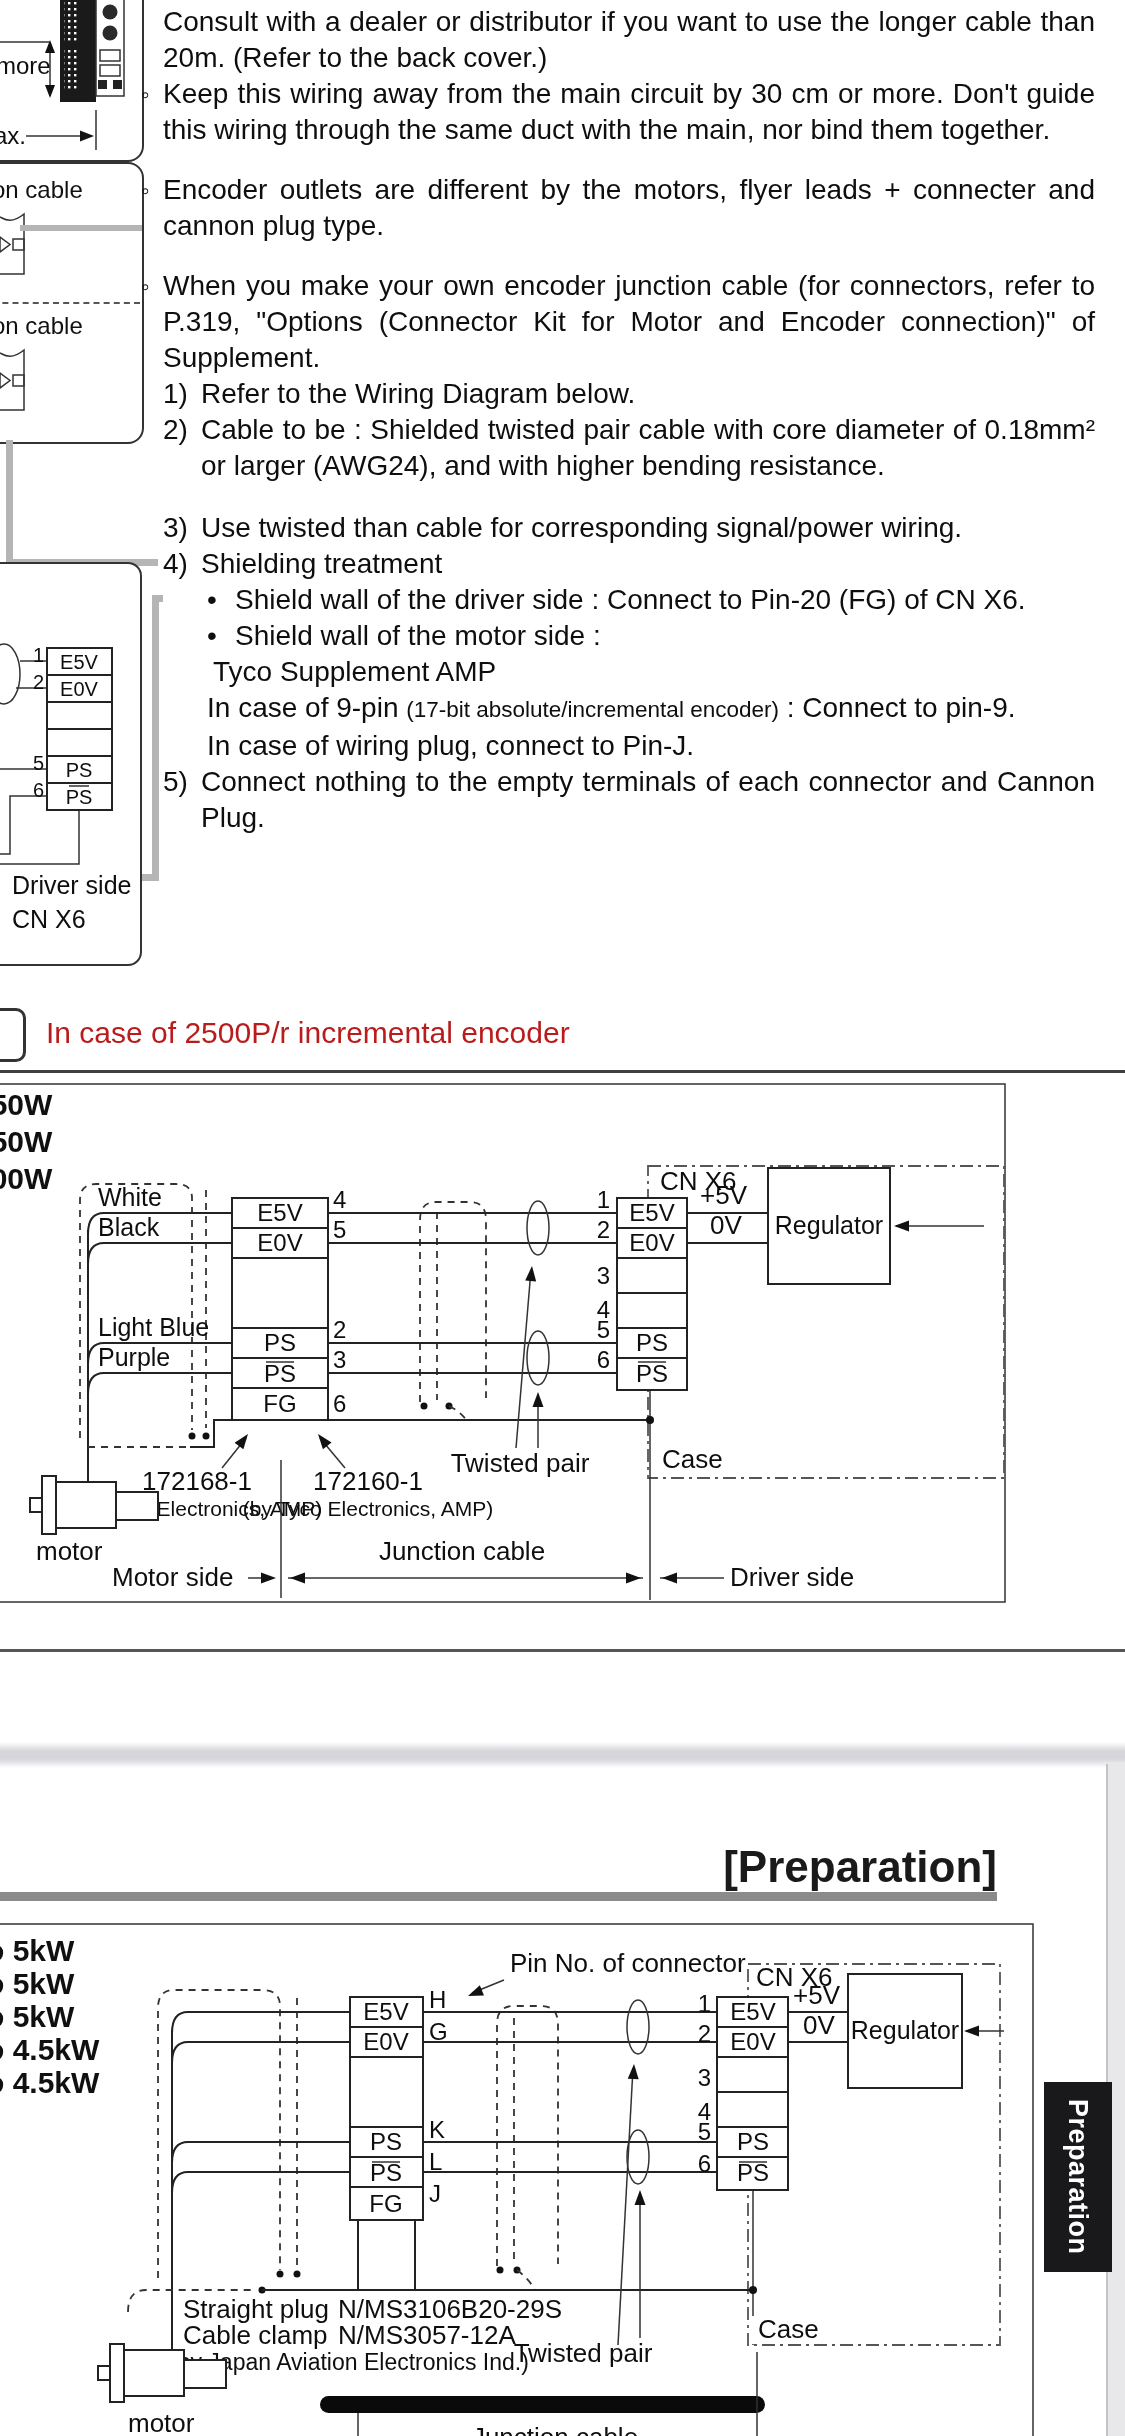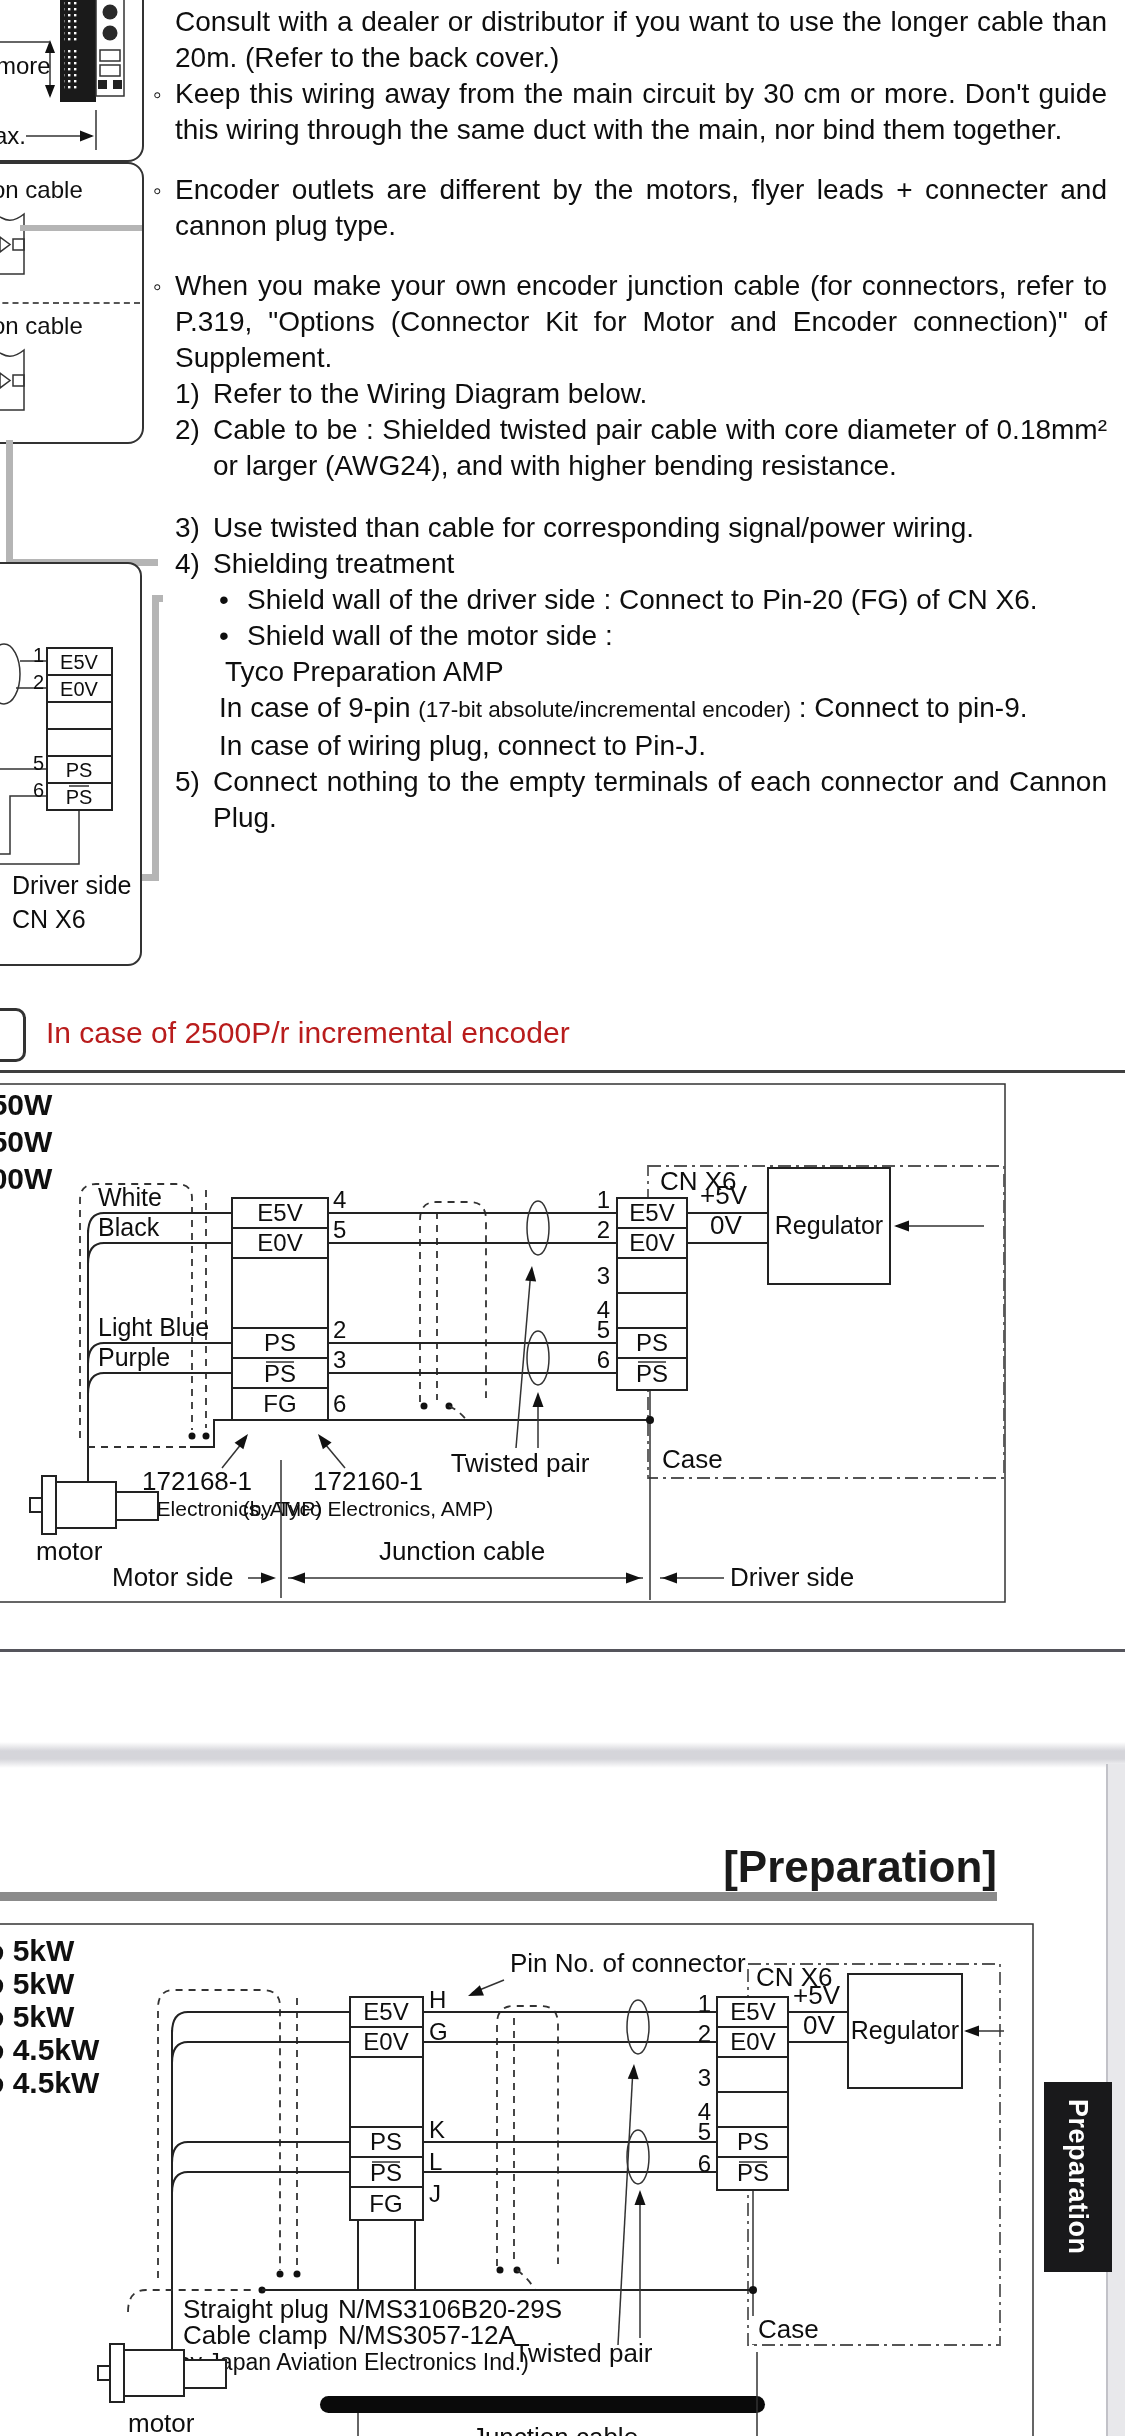--- a/index.html
+++ b/index.html
@@ -1,20 +1,20 @@
 <!DOCTYPE html>
 <html><head>
 <meta charset="utf-8">
 <style>
   html,body{margin:0;padding:0;background:#ffffff;}
   #screen{position:relative;width:1125px;height:2436px;overflow:hidden;background:#fff;
           font-family:"Liberation Sans","DejaVu Sans",sans-serif;color:#101010;}
   .abs{position:absolute;}
   
-  .textcol{position:absolute;left:175px;top:4px;width:932px;}
+  .textcol{position:absolute;left:163px;top:4px;width:932px;}
   .para{position:relative;text-align:justify;font-size:28px;line-height:36px;color:#0e0e0e;}
   .p-bullet .mk{position:absolute;left:-22px;top:0;font-size:25px;}
   .p-num{padding-left:38px;}
   .p-num .mk{position:absolute;left:0;top:0;}
   .p-sub{padding-left:72px;}
   .p-sub .mk{position:absolute;left:44px;top:0;}
   .p-plain{padding-left:44px;}
   .p-plain2{padding-left:50px;}
   .mb24{margin-bottom:24px;}
   .mb26{margin-bottom:26px;}
@@ -156,21 +156,21 @@
       <div class="para p-cont"><span>Consult with a dealer or distributor if you want to use the longer cable than 20m. (Refer to the back cover.)</span></div>
       <div class="para p-bullet mb24"><span class="mk">◦</span><span>Keep this wiring away from the main circuit by 30 cm or more. Don't guide this wiring through the same duct with the main, nor bind them together.</span></div>
       <div class="para p-bullet mb24"><span class="mk">◦</span><span>Encoder outlets are different by the motors, flyer leads + connecter and cannon plug type.</span></div>
       <div class="para p-bullet"><span class="mk">◦</span><span>When you make your own encoder junction cable (for connectors, refer to P.319, "Options (Connector Kit for Motor and Encoder connection)" of Supplement.</span></div>
       <div class="para p-num"><span class="mk">1)</span><span>Refer to the Wiring Diagram below.</span></div>
       <div class="para p-num mb26"><span class="mk">2)</span><span>Cable to be : Shielded twisted pair cable with core diameter of 0.18mm² or larger (AWG24), and with higher bending resistance.</span></div>
       <div class="para p-num"><span class="mk">3)</span><span>Use twisted than cable for corresponding signal/power wiring.</span></div>
       <div class="para p-num"><span class="mk">4)</span><span>Shielding treatment</span></div>
       <div class="para p-sub"><span class="mk">•</span><span>Shield wall of the driver side : Connect to Pin-20 (FG) of CN X6.</span></div>
       <div class="para p-sub"><span class="mk">•</span><span>Shield wall of the motor side :</span></div>
-      <div class="para p-plain2"><span>Tyco Preparation AMP</span></div>
+      <div class="para p-plain2"><span>Tyco Supplement AMP</span></div>
       <div class="para p-plain"><span>In case of 9-pin </span><span class="small-par">(17-bit absolute/incremental encoder)</span><span> : Connect to pin-9.</span></div>
       <div class="para p-plain"><span>In case of wiring plug, connect to Pin-J.</span></div>
       <div class="para p-num"><span class="mk">5)</span><span>Connect nothing to the empty terminals of each connector and Cannon Plug.</span></div>
     </div>
 
     <div class="fragbox"></div>
     <div class="secheading">In case of 2500P/r incremental encoder</div>
     <div class="mainhr"></div>
 
     <div class="power1">

